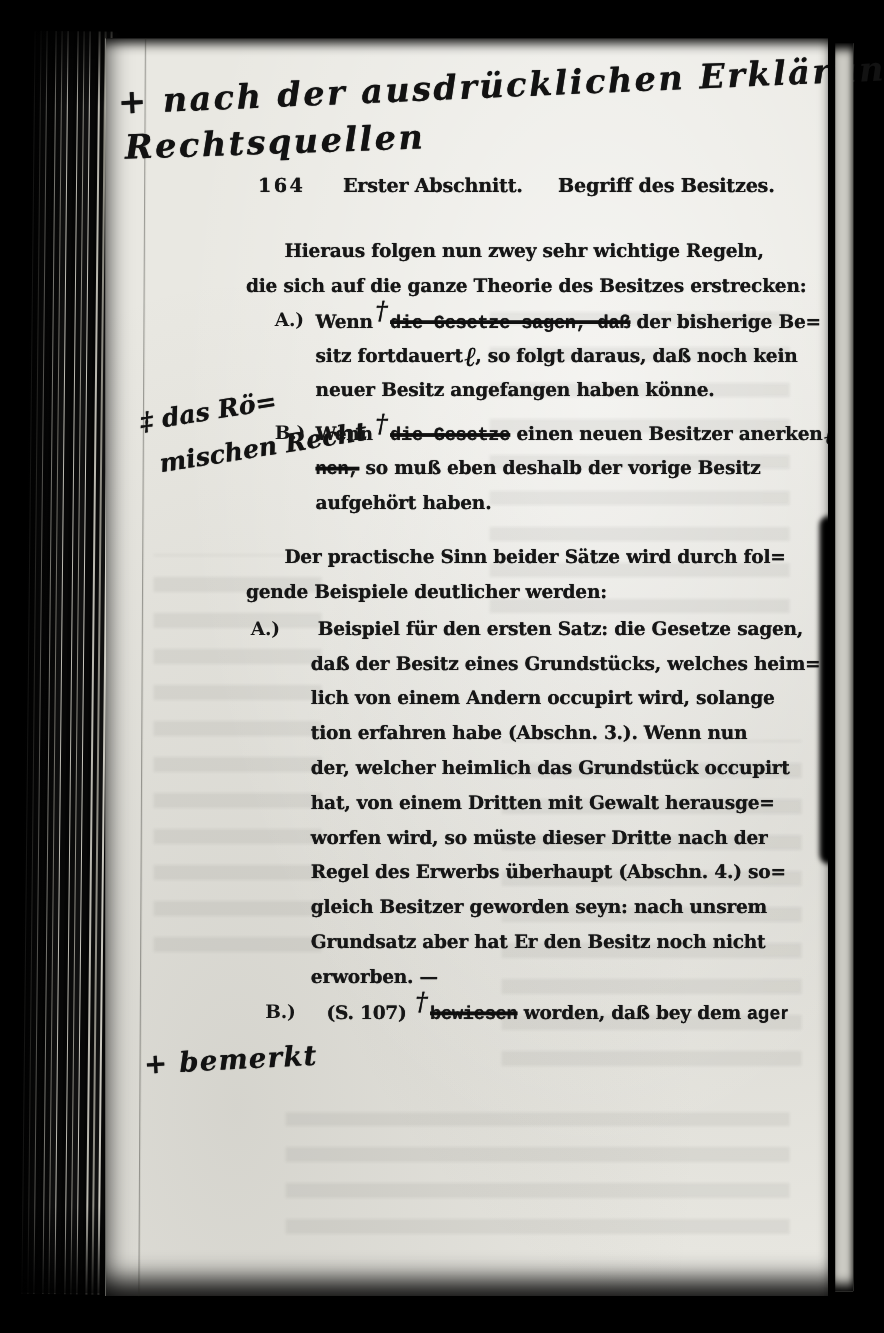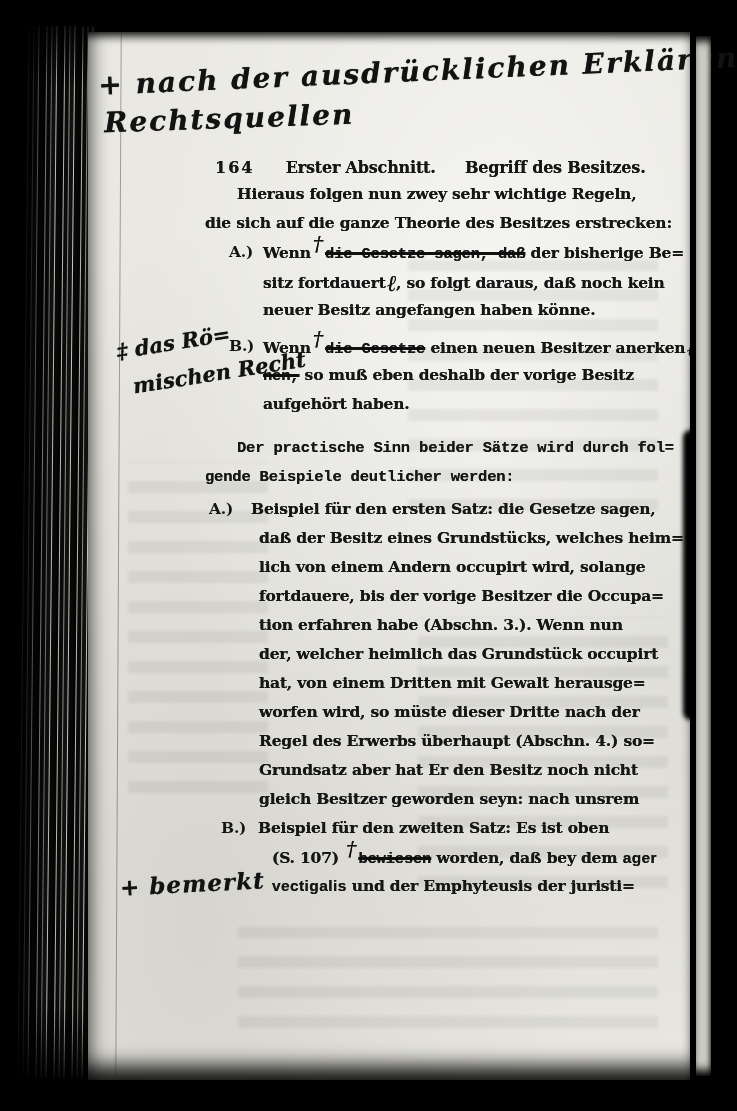--- a/index.html
+++ b/index.html
@@ -38,41 +38,41 @@
 
   
   .ghost{position:absolute;opacity:.11;filter:blur(1.4px);pointer-events:none;
     background:repeating-linear-gradient(0deg,rgba(0,0,0,0) 0 9px,rgba(55,55,50,.65) 9px 21px,rgba(0,0,0,0) 21px 30px);}
   .g1{left:320px;top:228px;width:250px;height:260px;}
   .g2{left:40px;top:430px;width:140px;height:340px;}
   .g3{left:330px;top:585px;width:250px;height:280px;}
   .g4{left:150px;top:895px;width:420px;height:110px;}
 
   
-  .text-col{position:absolute;left:117px;top:13px;width:478px;color:#161616;
+  .text-col{position:absolute;left:117px;top:0;width:478px;color:#161616;
     font-weight:bold;font-size:15.5px;letter-spacing:-.2px;}
   .line{height:29px;line-height:29px;white-space:nowrap;text-shadow:0 0 .6px rgba(25,25,25,.9);}
   .header-line{margin-top:112px;height:22px;line-height:22px;font-size:16px;white-space:nowrap;
     text-shadow:0 0 .6px rgba(25,25,25,.9);}
   .header-line .pnum{margin-left:10px;margin-right:26px;letter-spacing:2px;}
   .header-line .ht{margin-right:24px;}
 
-  .b-intro{}
+  .b-intro{margin-top:28px;}
   .b-ruleA{margin-top:0;}
   .b-ruleB{margin-top:7px;}
-  .b-practical{margin-top:16px;font-family:Liberation Mono, monospace;}
+  .b-practical{margin-top:16px;}
   .b-exA{margin-top:2px;}
   .b-exB{margin-top:0;}
 
   .p .line.first{padding-left:32px;}
   .rule{position:relative;padding-left:58px;}
   .rule .item-label{position:absolute;left:24px;top:0;height:29px;line-height:29px;}
   .ex-a{position:relative;padding-left:46px;}
   .ex-a .item-label{position:absolute;left:4px;top:0;height:29px;line-height:29px;}
-  .ex-a .line{padding-left:8px;} .ex-a .line.first{padding-left:0;}
+  .ex-a .line{padding-left:8px;} .ex-a .line.first{padding-left:0;text-align:center;}
   .ex-b{position:relative;padding-left:53px;}
   .ex-b .item-label{position:absolute;left:16px;top:0;height:29px;line-height:29px;}
   .ex-b .line.first{padding-left:0;} .ex-b .line{padding-left:14px;}
 
   .strike{text-decoration-line:line-through;text-decoration-thickness:3px;
     text-decoration-color:rgba(12,12,12,.85);font-family:Liberation Mono, monospace;}
   .antiqua{font-family:Liberation Sans, sans-serif;font-weight:600;letter-spacing:.4px;}
   .mark{font-style:italic;font-weight:500;font-size:21px;position:relative;top:-7px;margin:0 2px;color:#101010;}
   .fl{font-style:italic;font-weight:500;font-size:23px;position:relative;top:3px;margin-left:1px;color:#101010;}
 
@@ -133,34 +133,32 @@
         </div>
         <div class="block p b-practical">
           <div class="line first"><span>Der practische Sinn beider Sätze wird durch fol=</span></div>
           <div class="line"><span>gende Beispiele deutlicher werden:</span></div>
         </div>
         <div class="block ex-a b-exA">
           <span class="item-label">A.)</span>
           <div class="line first"><span>Beispiel für den ersten Satz: die Gesetze sagen,</span></div>
           <div class="line"><span>daß der Besitz eines Grundstücks, welches heim=</span></div>
           <div class="line"><span>lich von einem Andern occupirt wird, solange</span></div>
-          <div class="line"><span>fortdauere, bis der vorige Besitzer die Occupa=</span></div>
           <div class="line"><span>tion erfahren habe (Abschn. 3.).  Wenn nun</span></div>
           <div class="line"><span>der, welcher heimlich das Grundstück occupirt</span></div>
           <div class="line"><span>hat, von einem Dritten mit Gewalt herausge=</span></div>
           <div class="line"><span>worfen wird, so müste dieser Dritte nach der</span></div>
           <div class="line"><span>Regel des Erwerbs überhaupt (Abschn. 4.) so=</span></div>
+          <div class="line"><span>gleich Besitzer geworden seyn: nach unsrem</span></div>
           <div class="line"><span>Grundsatz aber hat Er den Besitz noch nicht</span></div>
-          <div class="line"><span>gleich Besitzer geworden seyn: nach unsrem</span></div>
+          <div class="line"><span>erworben. —</span></div>
         </div>
         <div class="block ex-b b-exB">
           <span class="item-label">B.)</span>
-          <div class="line first"><span>Beispiel für den zweiten Satz: Es ist oben</span></div>
           <div class="line"><span>(S. 107) </span><span class="mark">†</span><span class="strike">bewiesen</span><span> worden, daß bey dem </span><span class="antiqua">ager</span></div>
-          <div class="line"><span class="antiqua">vectigalis</span><span> und der Emphyteusis der juristi=</span></div>
         </div>
       </div>
   </div>
 
   <div class="right-band"></div>
   <div class="right-blob"></div>
   <div class="right-sliver"></div>
 </div>
 
 </body></html>

